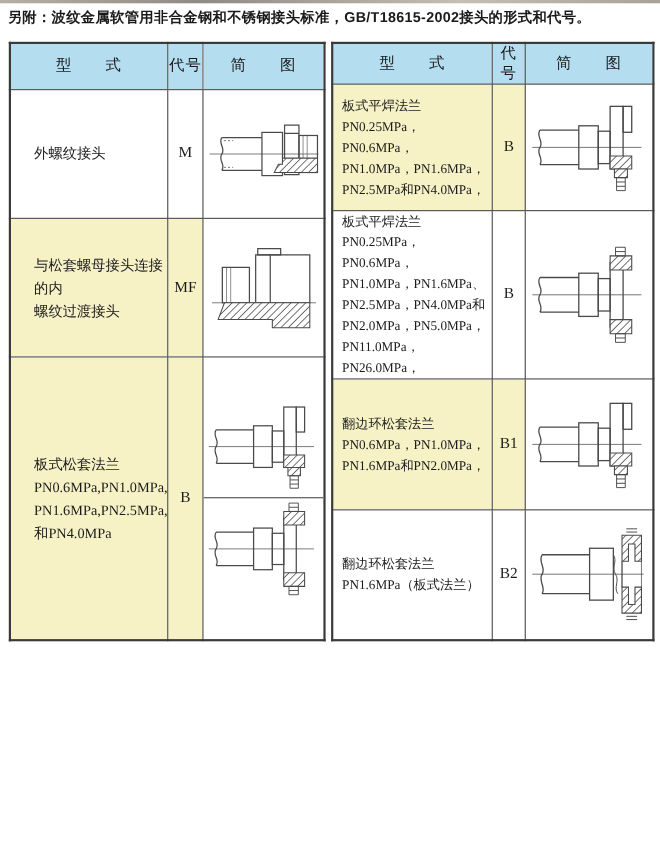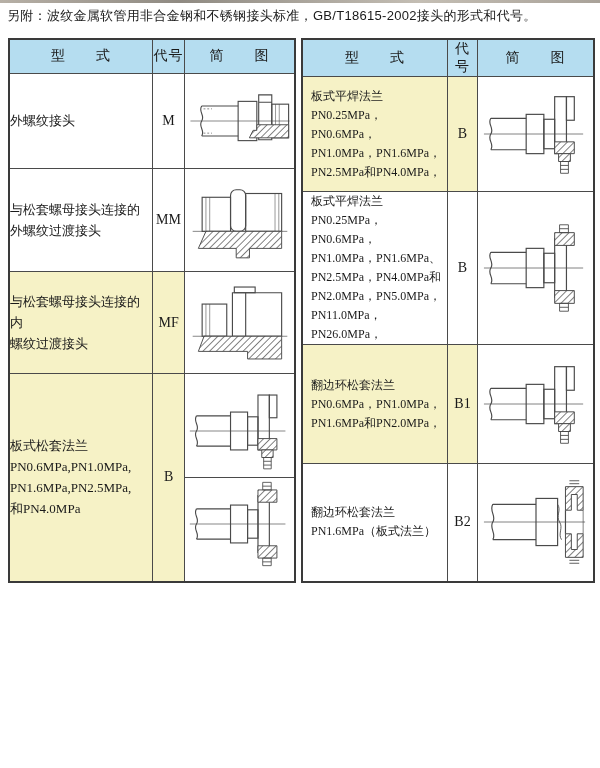--- a/index.html
+++ b/index.html
@@ -4,35 +4,35 @@
 <style>
   html,body{margin:0;padding:0;}
   body{
     width:600px;height:768px;background:#ffffff;position:relative;
     font-family:"Liberation Serif", serif;color:#1a1a1a;overflow:hidden;
   }
   .scan-edge{position:absolute;top:0;left:0;width:600px;height:3px;
     background:linear-gradient(90deg,#b7b0a6,#8f8a82 30%,#c4beb4 70%,#a9a299);}
   .title{
     position:absolute;top:7px;left:7px;width:586px;
-    font-family:"Liberation Sans", sans-serif;font-weight:normal;
+    font-family:"Liberation Sans", sans-serif;font-weight:bold;
     font-size:13px;letter-spacing:.3px;white-space:nowrap;
   }
   .tables{position:absolute;top:38px;left:8px;display:flex;gap:5px;}
   table{border-collapse:collapse;table-layout:fixed;background:#fff;}
   table.lt{width:288px;}
   table.rt{width:294px;}
   table{border:2px solid #3a3a3a;}
   th,td{border:1px solid #4a4a4a;padding:0;vertical-align:middle;overflow:hidden;}
   th{
     background:#b5ddf0;font-weight:normal;font-size:14px;height:32px;
     text-align:center;letter-spacing:1px;
   }
   td.type{
-    text-align:left;padding-left:0;padding-right:4px;
+    text-align:left;padding-left:21px;padding-right:4px;
     font-size:13px;line-height:21px;white-space:pre-line;
   }
   .rt td.type{font-size:12px;line-height:19px;padding-left:8px;}
   td.code{text-align:center;font-size:14px;}
   td.diag{text-align:center;padding:0;}
   td.hl{background:#f6f2c6;}
   .stack{display:flex;flex-direction:column;height:100%;}
   .stack > div{flex:1;display:flex;align-items:center;justify-content:center;}
   .stack > div + div{border-top:1px solid #4a4a4a;}
   .dwrap{display:flex;align-items:center;justify-content:center;height:100%;}
@@ -175,32 +175,20 @@
       <td class="type">外螺纹接头</td>
       <td class="code">M</td>
       <td class="diag">
             <div class="dwrap">
               <svg class="d" width="106" height="86">
                 <use href="#symM"></use>
               </svg>
             </div>
           </td>
     </tr>
-    <tr style="height:102px">
-      <td class="type">与松套螺母接头连接的
-外螺纹过渡接头</td>
-      <td class="code">MM</td>
-      <td class="diag">
-            <div class="dwrap">
-              <svg class="d" width="106" height="92">
-                <use href="#symMM"></use>
-              </svg>
-            </div>
-          </td>
-    </tr>
     <tr style="height:100px">
       <td class="type hl">与松套螺母接头连接的内
 螺纹过渡接头</td>
       <td class="code hl">MF</td>
       <td class="diag">
             <div class="dwrap">
               <svg class="d" width="106" height="90">
                 <use href="#symMF"></use>
               </svg>
             </div>

